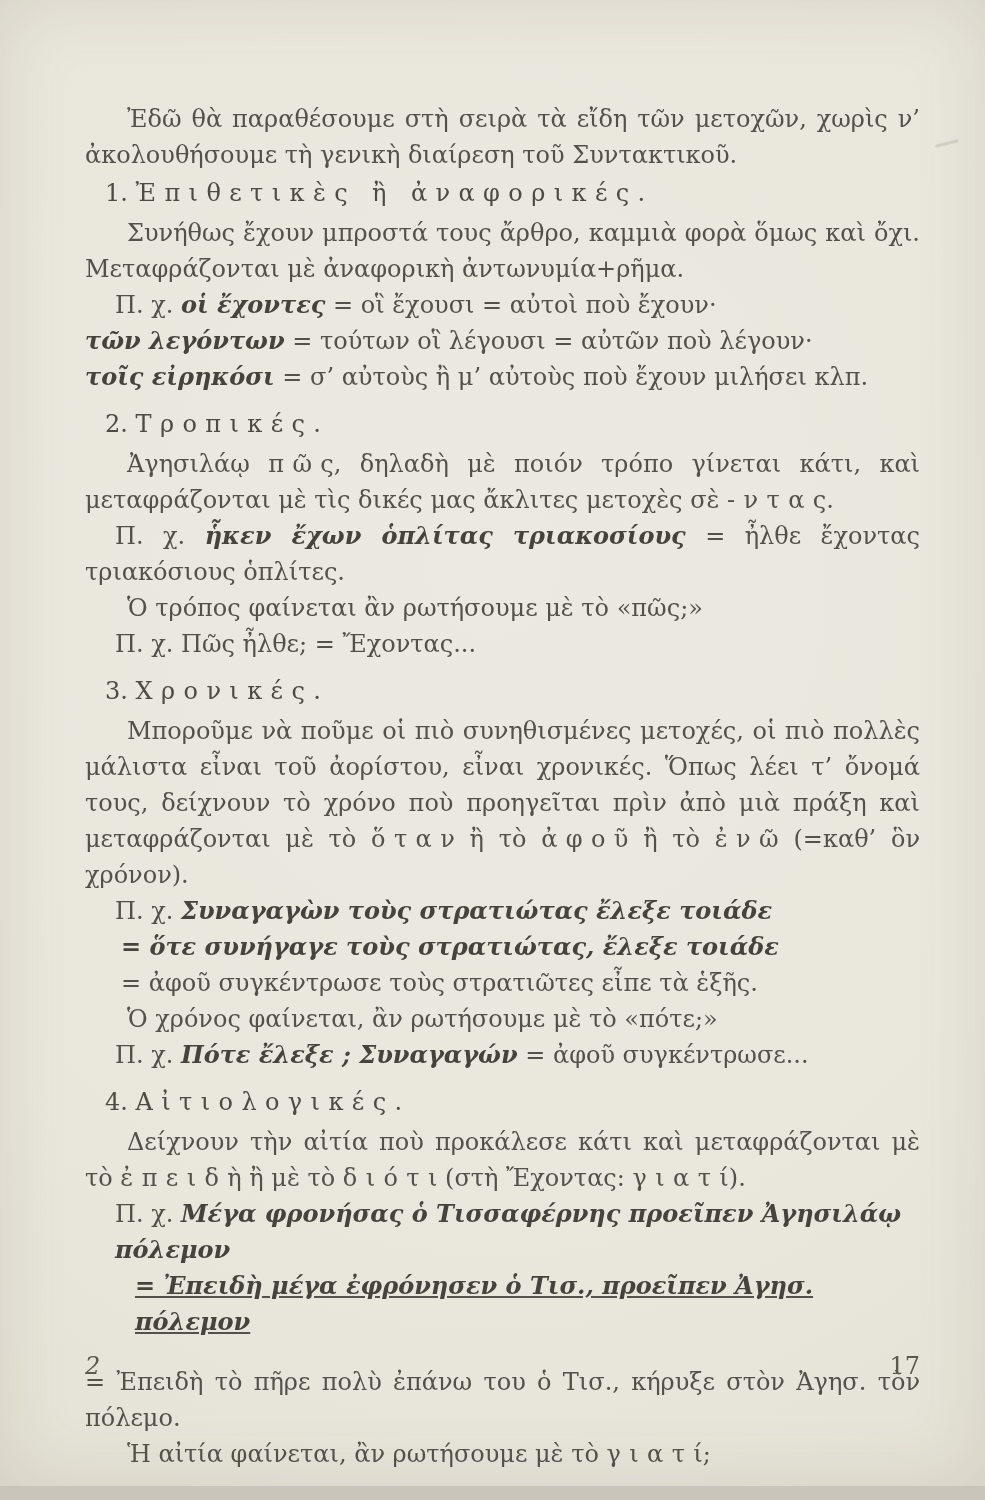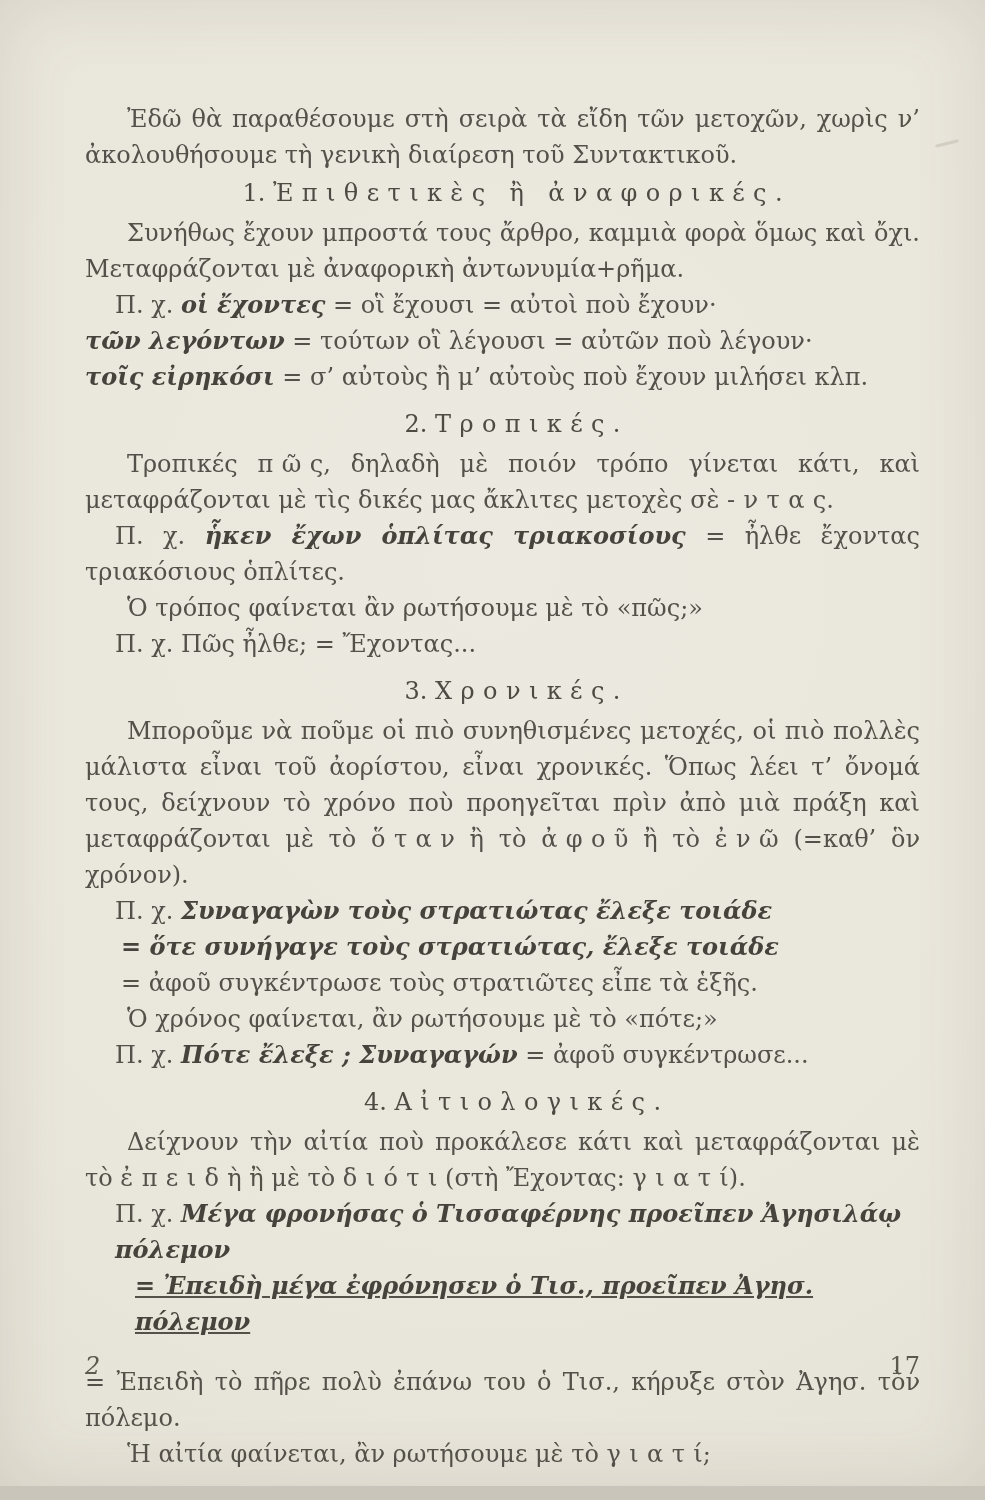--- a/index.html
+++ b/index.html
@@ -18,21 +18,21 @@
     position:absolute;
     left:85px; top:101px;
     width:835px;
     font-size:24px;
     line-height:36px;
   }
   .line{ text-align:justify; }
   .para{ text-indent:42px; }
   .para.noind{ text-indent:0;margin-top:24px; }
   .head{
-    text-align:center;
+    text-align:left;
     margin-left:20px;
     margin-top:11px;
     margin-bottom:4px;
     color:#4d4b43;
   }
   .head.first{ margin-top:2px; }
   .ex1{ margin-left:30px; text-align:left; }
   .ex2{ text-align:left; }
   .ex2b{ margin-left:36px; text-align:left; }
   .ex3{ margin-left:50px; text-align:left;text-decoration:underline; }
@@ -63,21 +63,21 @@
 <div class="page">
   <div class="smudge"></div>
   <div class="page-body">
       <div class="line para"><span class="s-n">Ἐδῶ θὰ παραθέσουμε στὴ σειρὰ τὰ εἴδη τῶν μετοχῶν, χωρὶς ν’ ἀκολουθήσουμε τὴ γενικὴ διαίρεση τοῦ Συντακτικοῦ.</span></div>
       <div class="line head first"><span class="s-n">1. </span><span class="s-sp">Ἐπιθετικὲς ἢ ἀναφορικές.</span></div>
       <div class="line para"><span class="s-n">Συνήθως ἔχουν μπροστά τους ἄρθρο, καμμιὰ φορὰ ὅμως καὶ ὄχι. Μεταφράζονται μὲ ἀναφορικὴ ἀντωνυμία+ρῆμα.</span></div>
       <div class="line ex1"><span class="s-n">Π. χ.  </span><span class="s-bi">οἱ ἔχοντες</span><span class="s-n"> = οἳ ἔχουσι = αὐτοὶ ποὺ ἔχουν·</span></div>
       <div class="line ex2"><span class="s-bi">τῶν λεγόντων</span><span class="s-n"> = τούτων οἳ λέγουσι = αὐτῶν ποὺ λέγουν·</span></div>
       <div class="line ex2"><span class="s-bi">τοῖς εἰρηκόσι</span><span class="s-n"> = σ’ αὐτοὺς ἢ μ’ αὐτοὺς ποὺ ἔχουν μιλήσει κλπ.</span></div>
       <div class="line head"><span class="s-n">2. </span><span class="s-sp">Τροπικές.</span></div>
-      <div class="line para"><span class="s-n">Τροπικές </span><span class="s-sp">πῶς</span><span class="s-n">, δηλαδὴ μὲ ποιόν τρόπο γίνεται κάτι, καὶ μεταφράζονται μὲ τὶς δικές μας ἄκλιτες μετοχὲς σὲ </span><span class="s-sp">-ντας</span><span class="s-n">.</span></div>
+      <div class="line para"><span class="s-n">Ἀγησιλάῳ </span><span class="s-sp">πῶς</span><span class="s-n">, δηλαδὴ μὲ ποιόν τρόπο γίνεται κάτι, καὶ μεταφράζονται μὲ τὶς δικές μας ἄκλιτες μετοχὲς σὲ </span><span class="s-sp">-ντας</span><span class="s-n">.</span></div>
       <div class="line para exwrap"><span class="s-n">Π. χ. </span><span class="s-bi">ἧκεν ἔχων ὁπλίτας τριακοσίους</span><span class="s-n"> = ἦλθε ἔχοντας τριακόσιους ὁπλίτες.</span></div>
       <div class="line para"><span class="s-n">Ὁ τρόπος φαίνεται ἂν ρωτήσουμε μὲ τὸ «πῶς;»</span></div>
       <div class="line ex1"><span class="s-n">Π. χ. Πῶς ἦλθε; = Ἔχοντας...</span></div>
       <div class="line head"><span class="s-n">3. </span><span class="s-sp">Χρονικές.</span></div>
       <div class="line para"><span class="s-n">Μποροῦμε νὰ ποῦμε οἱ πιὸ συνηθισμένες μετοχές, οἱ πιὸ πολλὲς μάλιστα εἶναι τοῦ ἀορίστου, εἶναι χρονικές. Ὅπως λέει τ’ ὄνομά τους, δείχνουν τὸ χρόνο ποὺ προηγεῖται πρὶν ἀπὸ μιὰ πράξη καὶ μεταφράζονται μὲ τὸ </span><span class="s-sp">ὅταν</span><span class="s-n"> ἢ τὸ </span><span class="s-sp">ἀφοῦ</span><span class="s-n"> ἢ τὸ </span><span class="s-sp">ἐνῶ</span><span class="s-n"> (=καθ’ ὃν χρόνον).</span></div>
       <div class="line ex1"><span class="s-n">Π. χ. </span><span class="s-bi">Συναγαγὼν τοὺς στρατιώτας ἔλεξε τοιάδε</span></div>
       <div class="line ex2b"><span class="s-bi">= ὅτε συνήγαγε τοὺς στρατιώτας, ἔλεξε τοιάδε</span></div>
       <div class="line ex2b"><span class="s-n">= ἀφοῦ συγκέντρωσε τοὺς στρατιῶτες εἶπε τὰ ἑξῆς.</span></div>
       <div class="line para"><span class="s-n">Ὁ χρόνος φαίνεται, ἂν ρωτήσουμε μὲ τὸ «πότε;»</span></div>
       <div class="line ex1"><span class="s-n">Π. χ. </span><span class="s-bi">Πότε ἔλεξε ; Συναγαγών</span><span class="s-n"> = ἀφοῦ συγκέντρωσε...</span></div>

